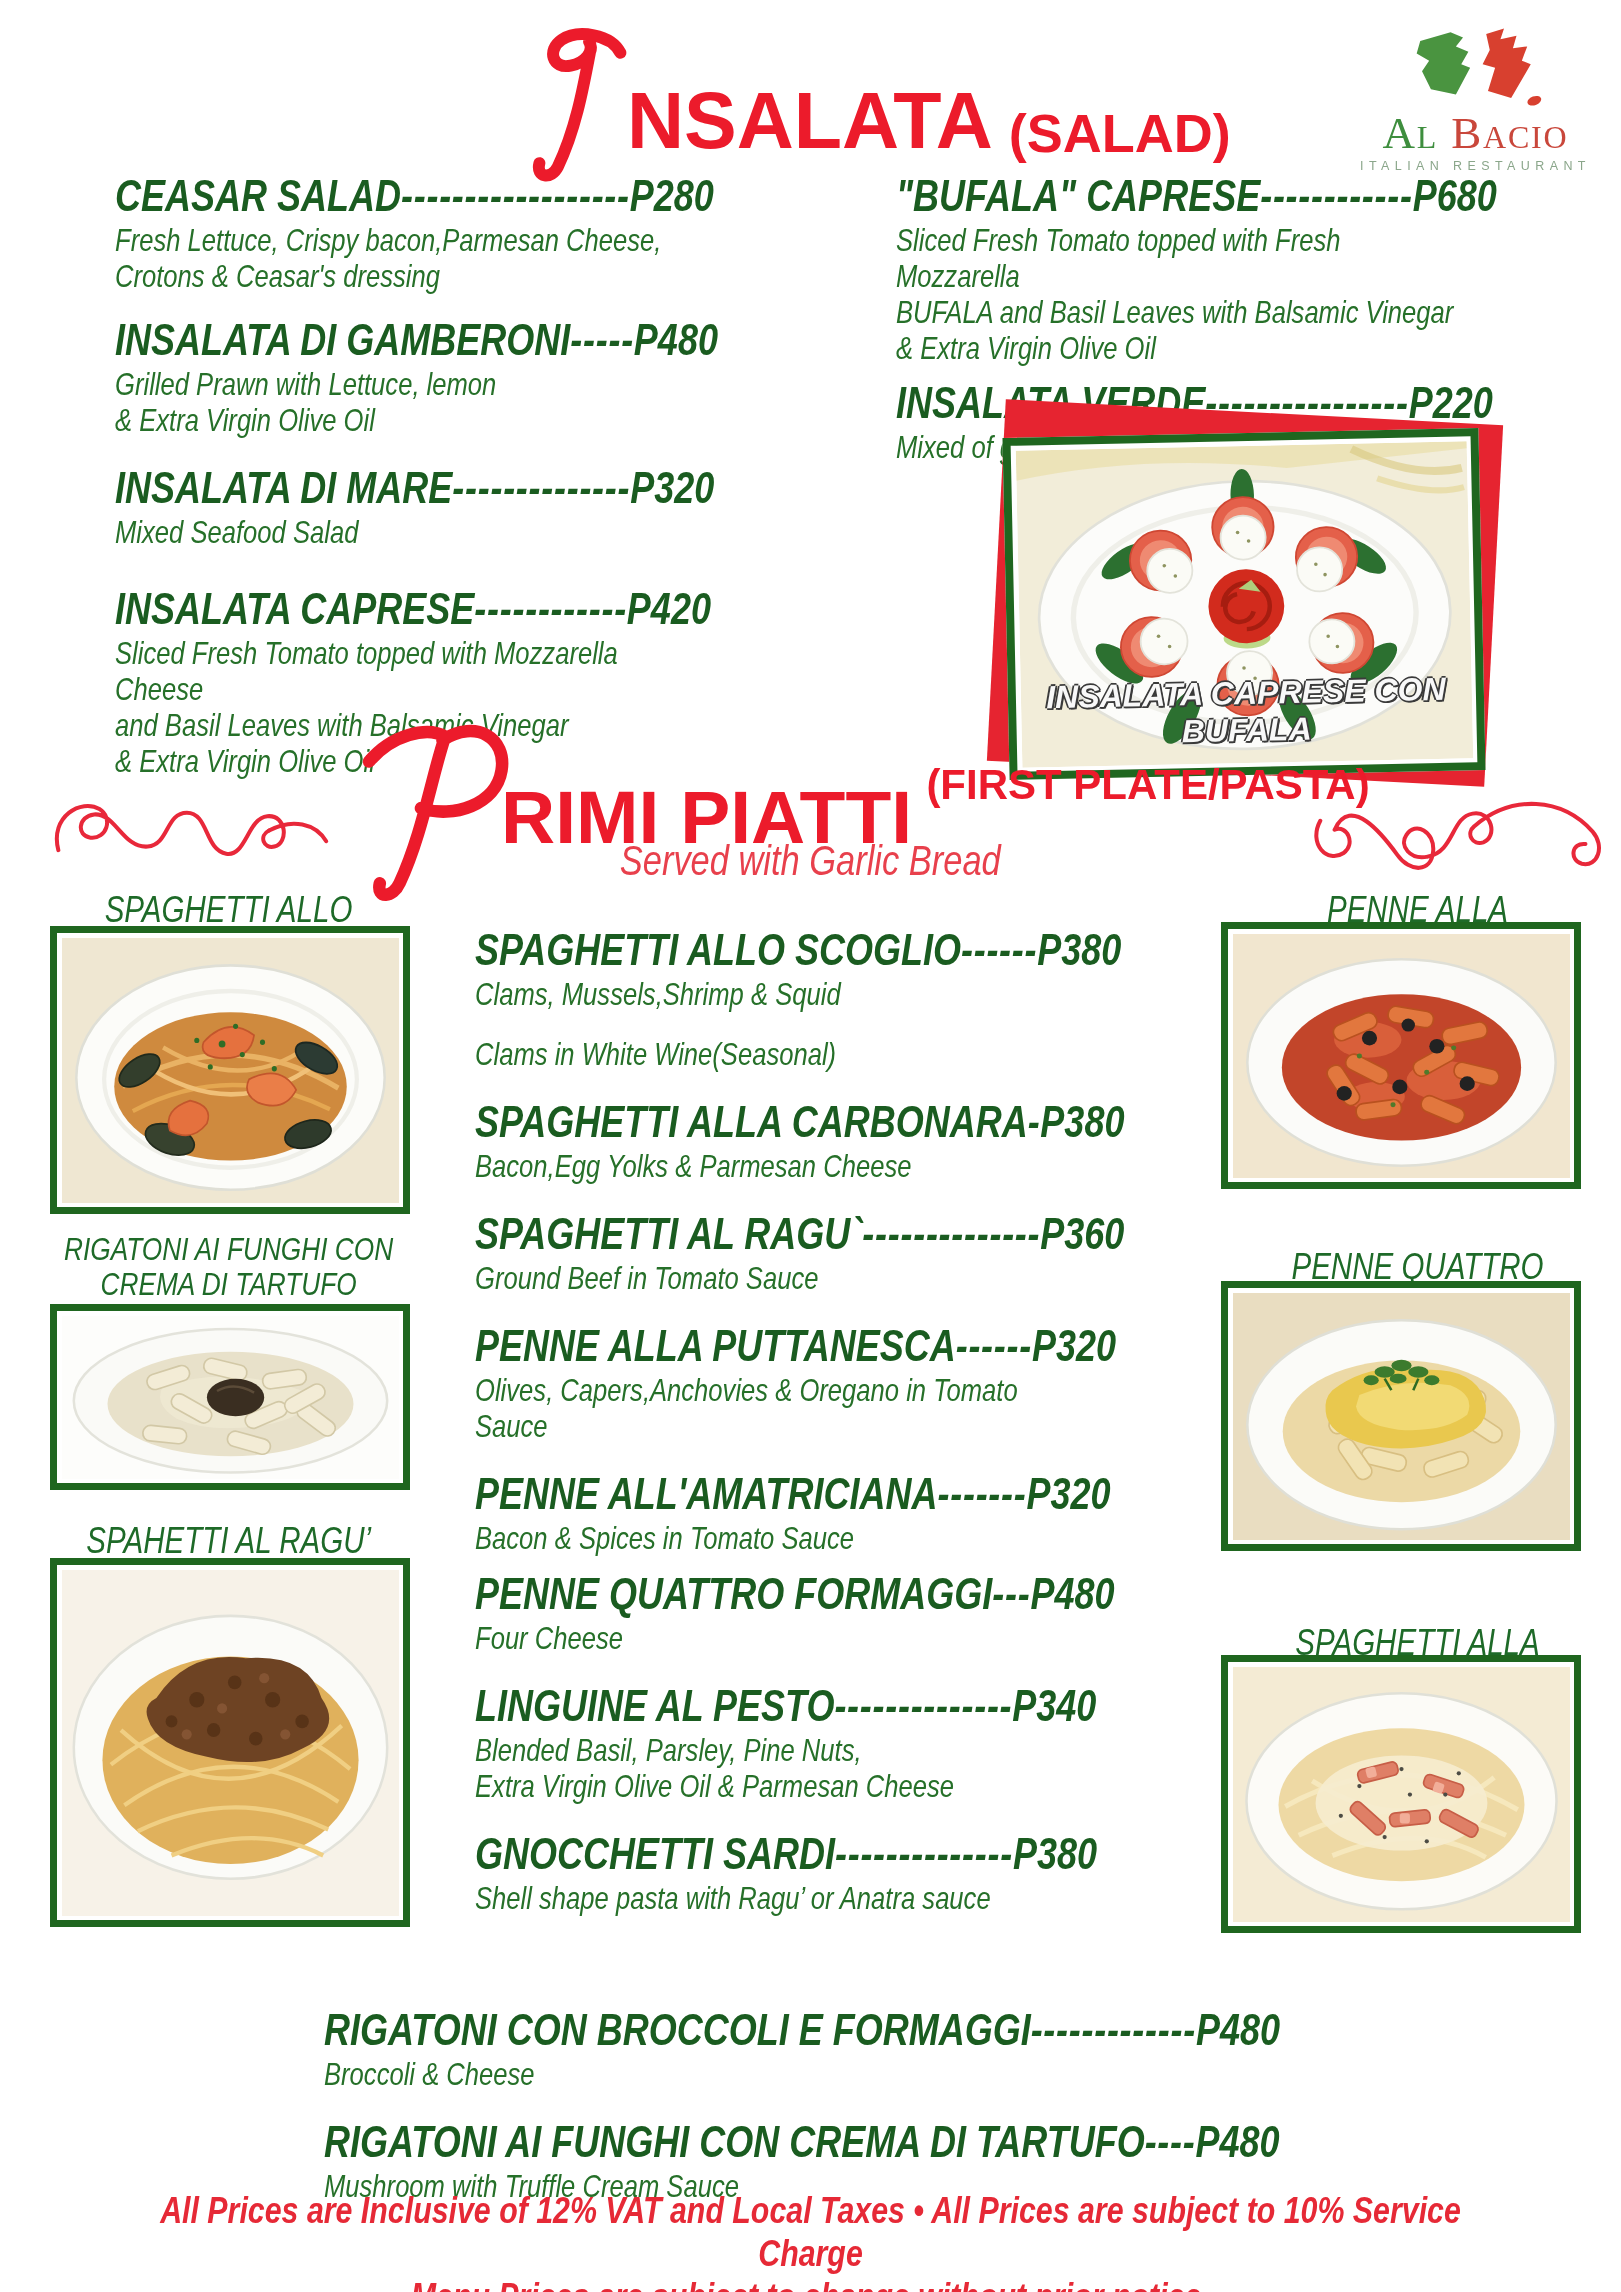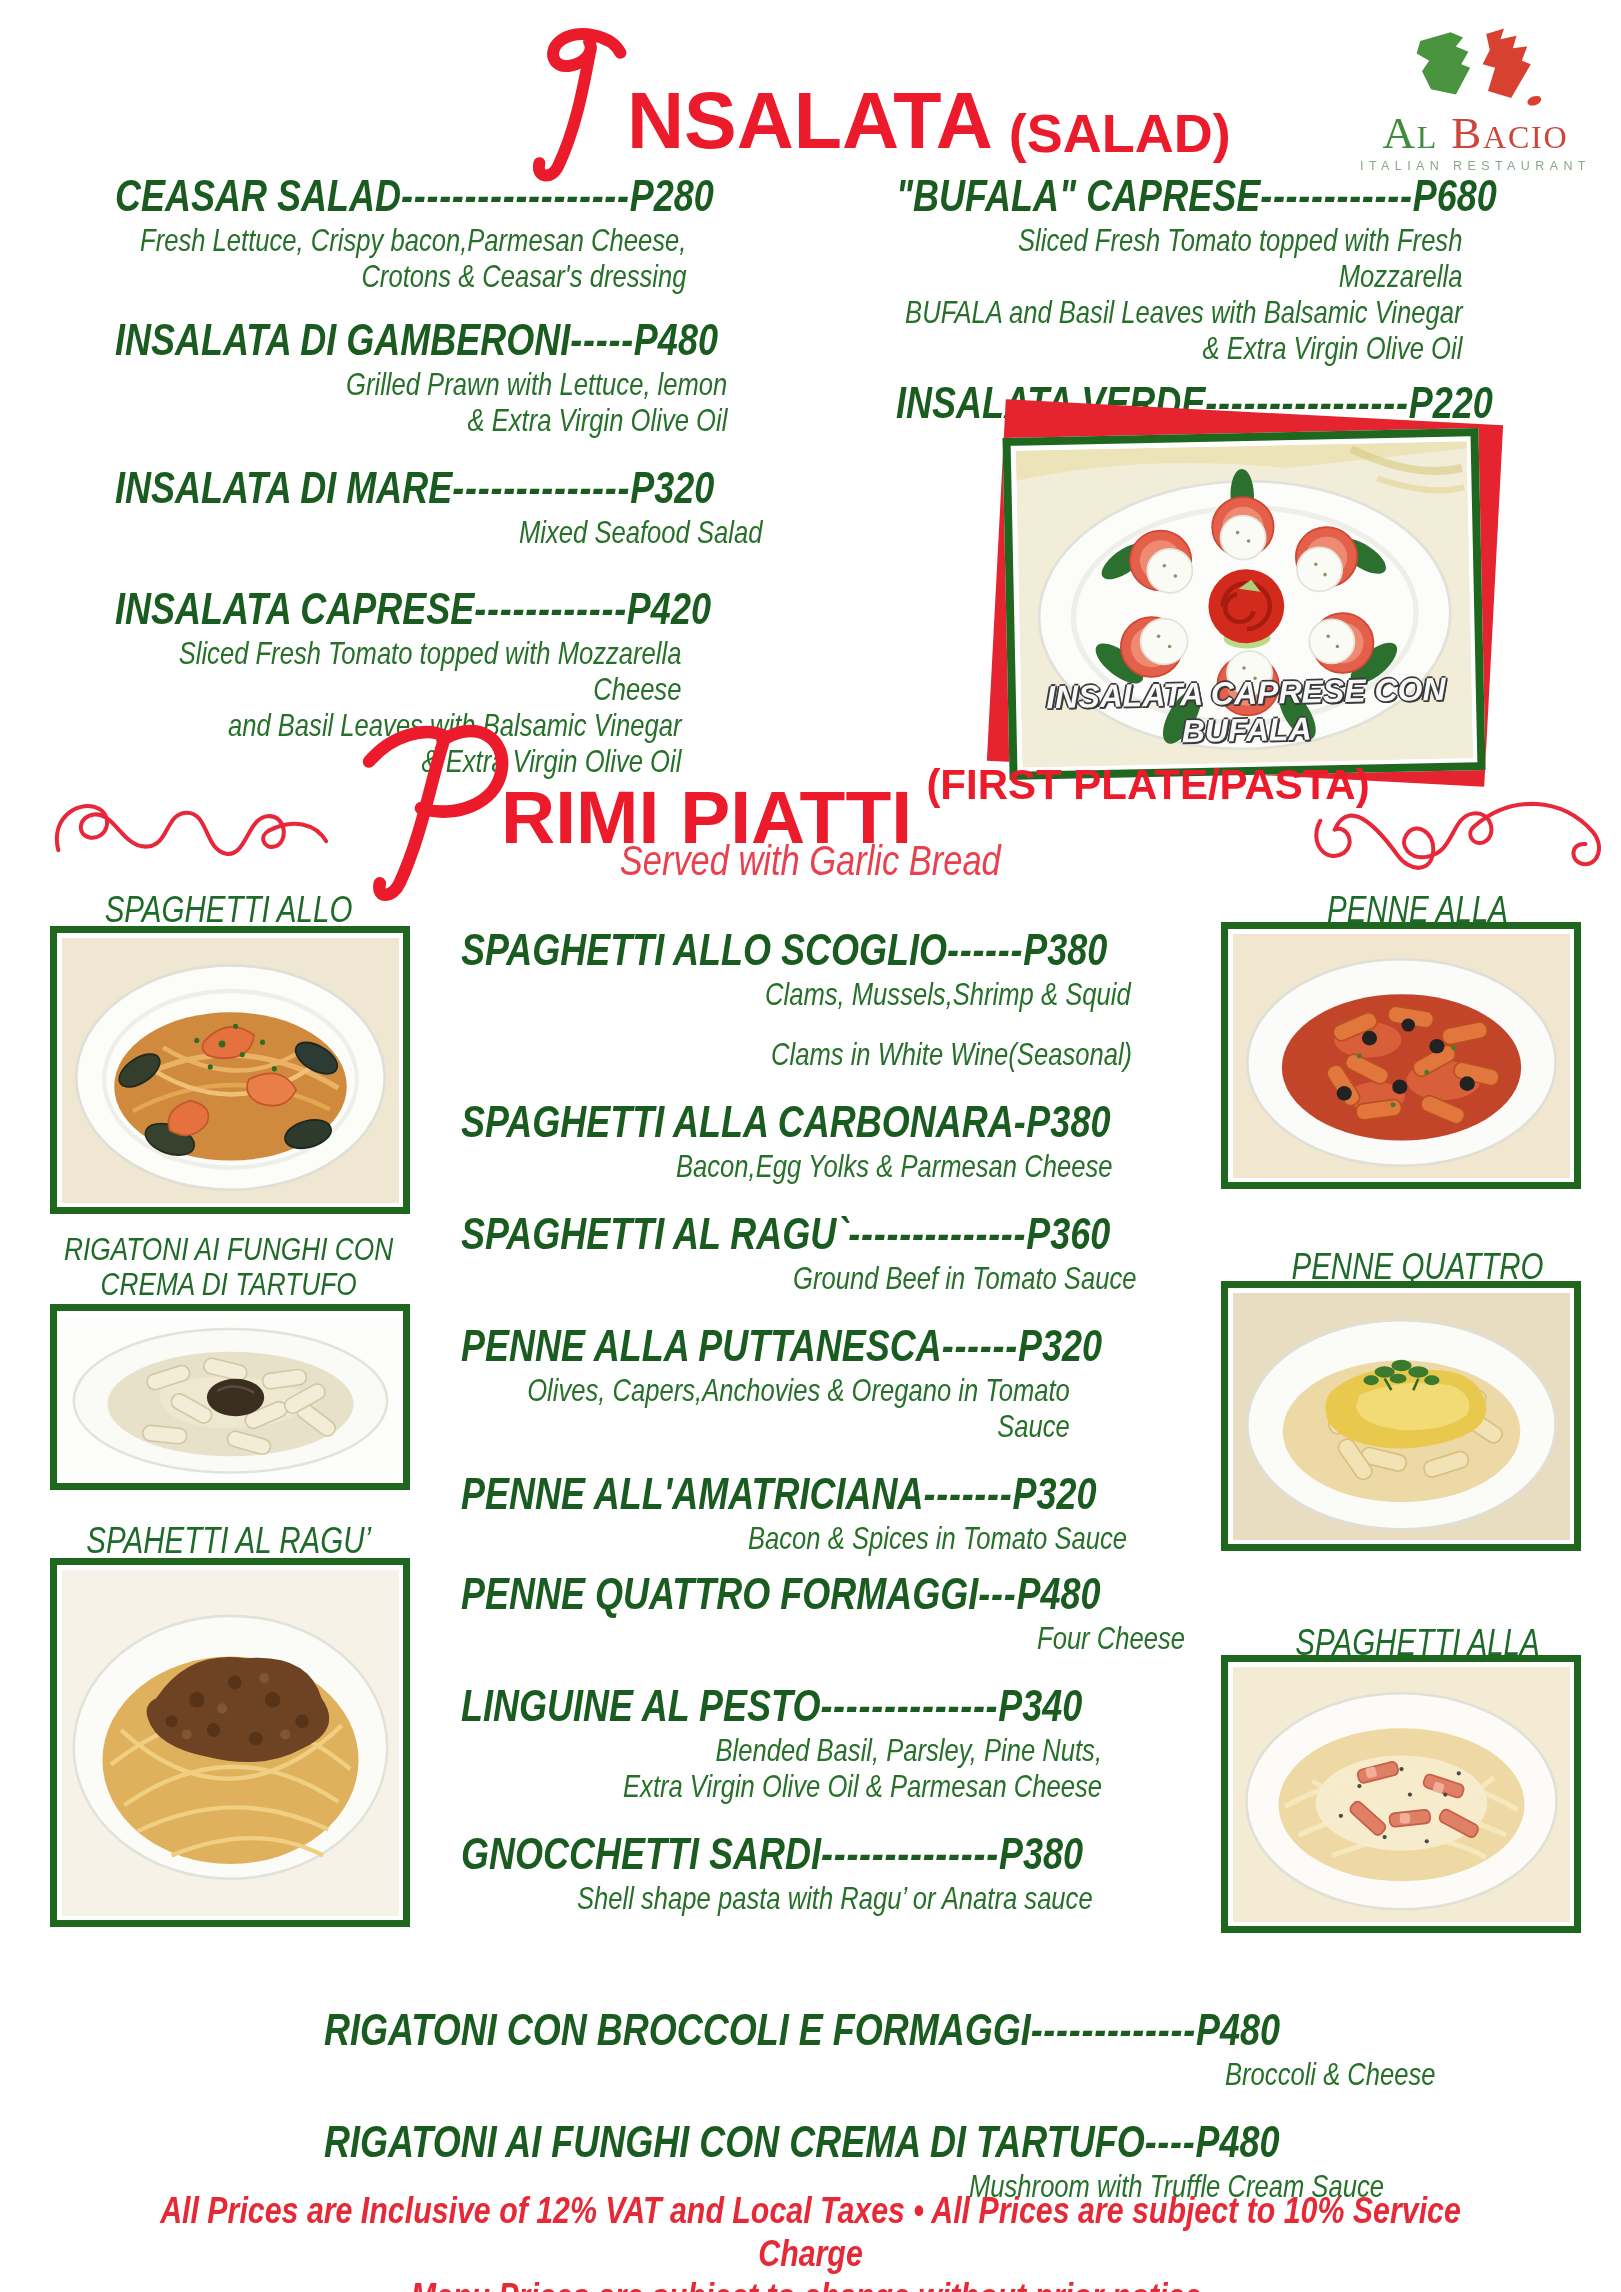--- a/index.html
+++ b/index.html
@@ -8,21 +8,21 @@
   .sx{display:inline-block;transform:scaleX(.8);transform-origin:0 50%;white-space:nowrap;}
   .sxm{display:inline-block;transform:scaleX(.8);transform-origin:0 0;white-space:pre-line;}
   .sxc{display:inline-block;transform:scaleX(.82);transform-origin:50% 50%;white-space:pre-line;}
   
   .hdr{position:absolute;display:flex;align-items:flex-start;}
   .hdr-main{font-weight:700;color:#EC1B2B;letter-spacing:0;line-height:1;}
   .hdr-sub{font-weight:700;color:#EC1B2B;line-height:1;}
   .script-letter{flex:0 0 auto;}
   .served{position:absolute;left:0;width:1621px;text-align:center;color:#E8404C;font-size:42px;line-height:45px;font-weight:400;}
   
-  .col{position:absolute;text-align:right;}
+  .col{position:absolute;}
   .mi-line{font-style:italic;font-weight:700;font-size:45px;line-height:52px;color:#1A5C20;}
   .mi-dash{letter-spacing:0.9px;}
   .mi-desc{font-style:italic;font-weight:400;font-size:32px;line-height:36px;color:#267029;white-space:pre-line;}
   
   .rail-cap{position:absolute;text-align:center;color:#1E6A28;font-style:italic;font-size:36px;line-height:39px;font-weight:400;}
   .frame{position:absolute;border:7.2px solid #1F661F;background:#fff;padding:4.5px;box-sizing:border-box;}
   .frame svg{display:block;width:100%;height:100%;}
   
   .caprese{position:absolute;left:983px;top:399px;width:541px;height:405px;}
   .red-sq{position:absolute;left:12.5px;top:12.5px;width:498px;height:362px;background:#E62430;transform:rotate(3deg);}
@@ -383,21 +383,21 @@
         <circle cx="252" cy="150" r="2.5"></circle>
         <circle cx="180" cy="200" r="2.5"></circle>
         <circle cx="230" cy="205" r="2.5"></circle>
         <circle cx="268" cy="125" r="2.5"></circle>
         <circle cx="128" cy="175" r="2.5"></circle>
         <circle cx="210" cy="150" r="2.5"></circle>
       </g>
   </svg>
 </div>
 
-<div class="col" style="left:461px;top:924px;width:761px;">
+<div class="col" style="left:475px;top:924px;width:761px;">
   <div class="mi" style="margin-bottom:24px;">
     <div class="mi-line"><span class="sx"><span>SPAGHETTI ALLO SCOGLIO</span><span class="mi-dash">------</span><span>P380</span></span></div>
     <div class="mi-desc"><span class="sxm">Clams, Mussels,Shrimp &amp; Squid</span></div>
   </div>
   <div class="mi" style="margin-bottom:24px;">
     <div class="mi-desc"><span class="sxm">Clams in White Wine(Seasonal)</span></div>
   </div>
   <div class="mi" style="margin-bottom:24px;">
     <div class="mi-line"><span class="sx"><span>SPAGHETTI ALLA CARBONARA</span><span class="mi-dash">-</span><span>P380</span></span></div>
     <div class="mi-desc"><span class="sxm">Bacon,Egg Yolks &amp; Parmesan Cheese</span></div>

